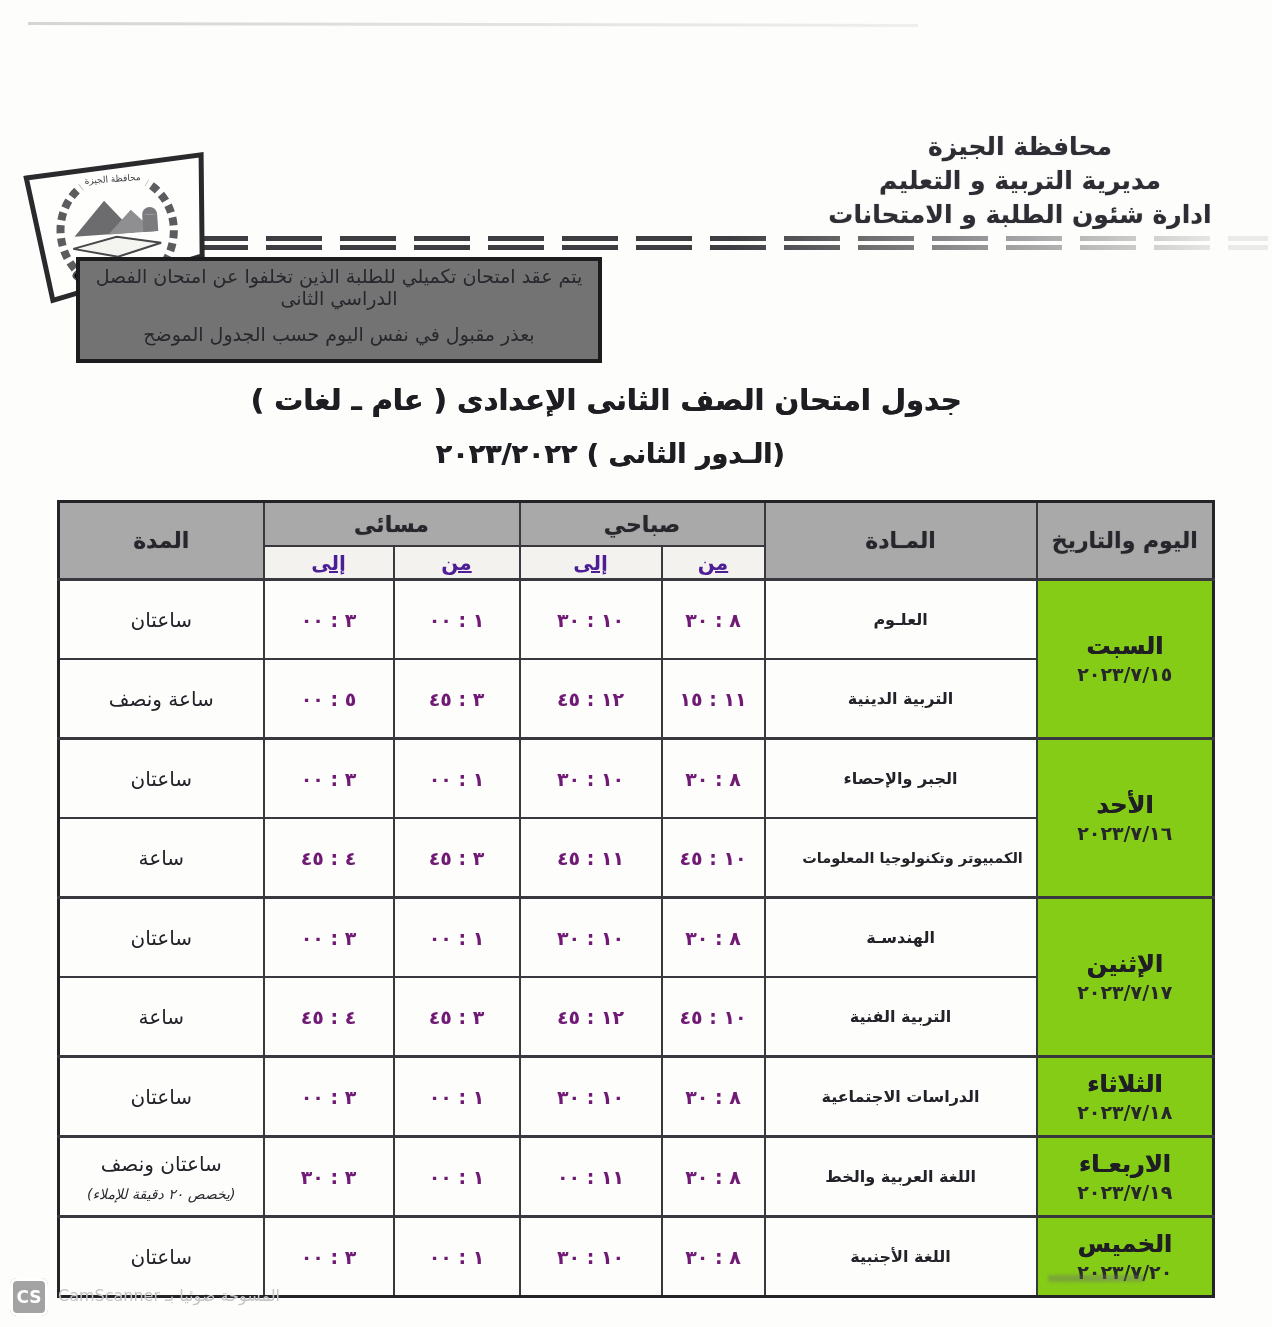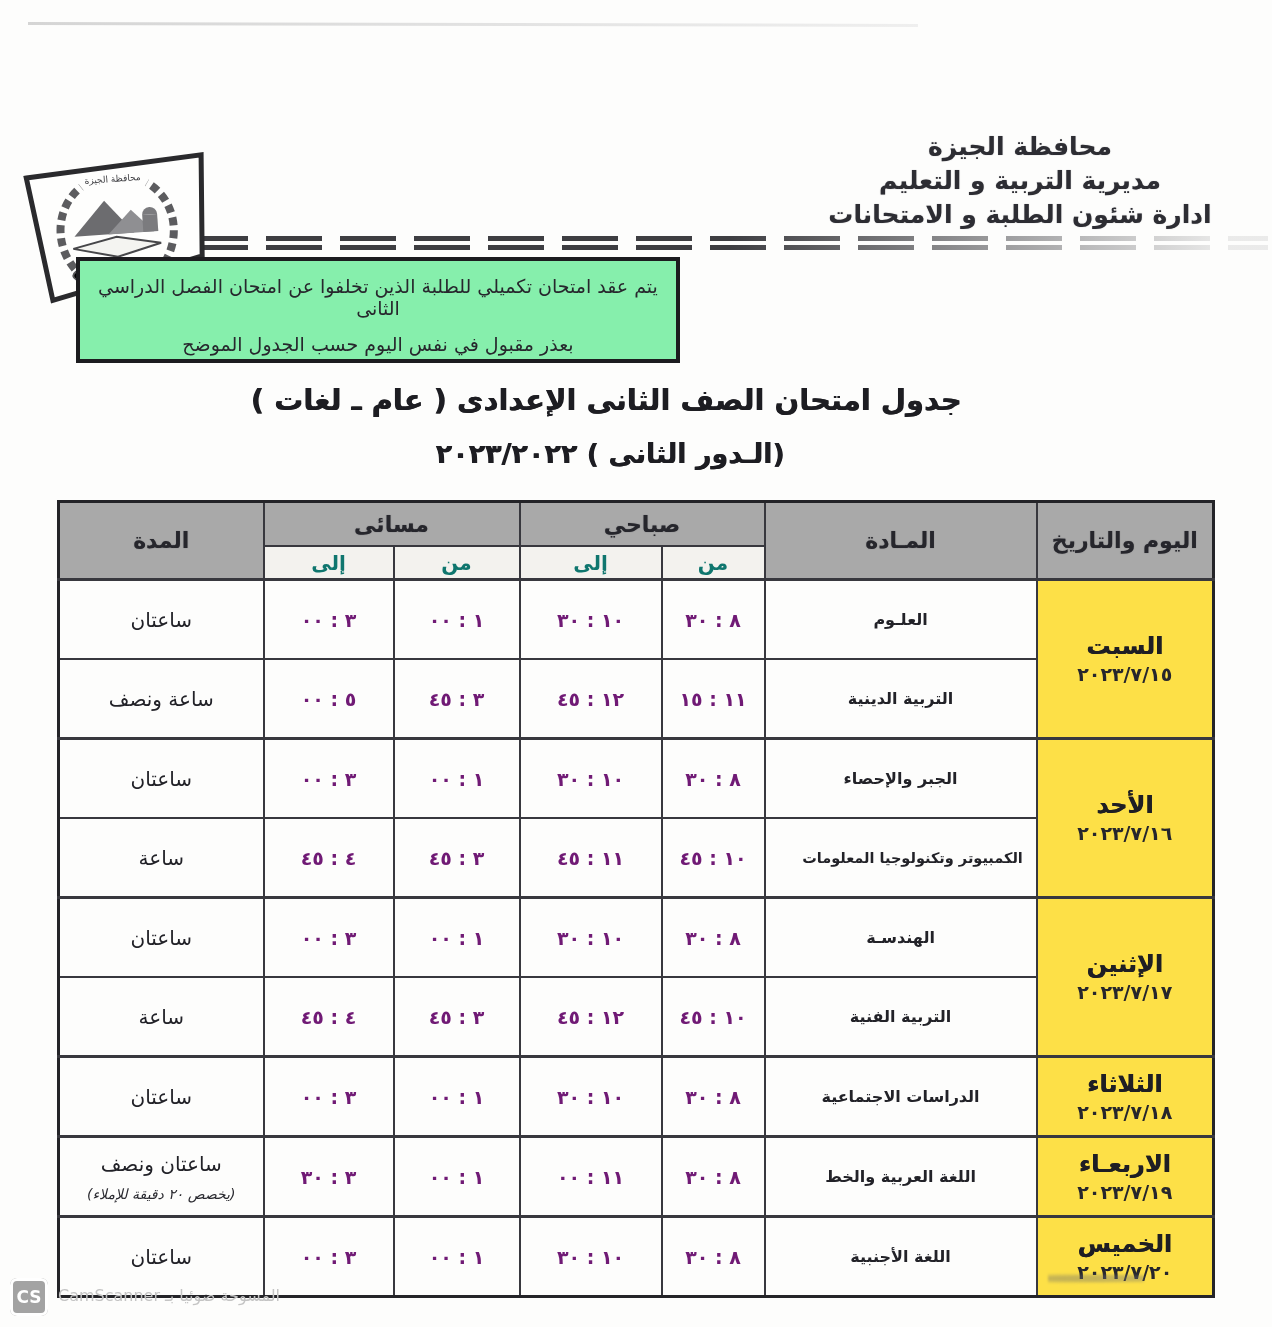--- a/index.html
+++ b/index.html
@@ -22,43 +22,43 @@
     text-shadow:0 0 1px rgba(40,40,48,.45);}
   
   .rule{position:absolute;left:192px;top:236px;width:1076px;height:17px;}
   .rule .bar{height:5px;margin-bottom:4px;
     background:repeating-linear-gradient(90deg,#3e3e42 0 56px,transparent 56px 74px);}
   .rule::after{content:"";position:absolute;inset:0;
     background:linear-gradient(90deg,rgba(253,253,252,0) 50%,rgba(253,253,252,.9) 96%);}
   
   .stamp{position:absolute;left:14px;top:150px;width:205px;height:158px;}
   
-  .notice{position:absolute;left:76px;top:257px;width:604px;height:106px;
-    border:4px solid #1c1c1f;background:#86efac;
-    display:flex;flex-direction:column;justify-content:flex-end;gap:14px;
+  .notice{position:absolute;left:76px;top:257px;width:526px;height:106px;
+    border:4px solid #1c1c1f;background:#737373;
+    display:flex;flex-direction:column;justify-content:flex-start;gap:14px;
     text-align:center;font-size:19px;color:#27272d;padding:4px 10px;box-sizing:border-box;}
   
   .title-main{position:absolute;left:0;top:383px;width:100%;text-align:center;
     padding-right:60px;box-sizing:border-box;
     font-size:29px;font-weight:700;color:#1d1d22;text-shadow:.6px 0 0 #1d1d22;}
   .title-sub{position:absolute;left:0;top:438px;width:100%;text-align:center;
     padding-right:52px;box-sizing:border-box;
     font-size:27px;font-weight:700;color:#1d1d22;text-shadow:.6px 0 0 #1d1d22;}
   
   .sched-wrap{position:absolute;left:57px;top:500px;}
   table.sched{border-collapse:collapse;table-layout:fixed;width:1155px;
     border:3px solid #242428;background:#fdfdfc;}
   table.sched td,table.sched th{border:2px solid #38383e;padding:0;vertical-align:middle;
     text-align:center;overflow:hidden;}
   tr.hdr1 th{height:42px;background:#a9a9a9;font-size:22px;font-weight:700;color:#26262c;
     text-shadow:0 0 1px rgba(35,35,43,.5);}
-  tr.hdr2 th{height:31px;background:#f3f2ee;font-size:20px;font-weight:700;color:#0f766e;}
+  tr.hdr2 th{height:31px;background:#f3f2ee;font-size:20px;font-weight:700;color:#4c1d95;text-decoration:underline;}
   tr.datarow td{height:77px;}
   tr.grp td{border-top-width:3px;}
-  td.day-cell{background:#fde047;}
+  td.day-cell{background:#84cc16;}
   .day-name{font-size:24px;font-weight:700;color:#1e1e24;text-shadow:.5px 0 0 #1e1e24;line-height:30px;}
   .day-date{font-size:19px;font-weight:700;color:#26262c;letter-spacing:1px;line-height:26px;}
   td.subject{font-size:16px;font-weight:700;color:#222228;}
   td.subject.small{font-size:14.5px;padding-left:24px;}
   td.time{direction:ltr;font-size:19px;font-weight:700;color:#701a75;letter-spacing:2px;}
   td.dur{font-size:20px;color:#222228;font-weight:500;}
   .dur-note{font-size:14px;margin-top:10px;color:#2a2a30;font-style:italic;}
   
   .cs-badge{position:absolute;left:10px;top:1278px;width:38px;height:38px;border-radius:7px;
     background:#a3a3a3;display:flex;align-items:center;justify-content:center;

